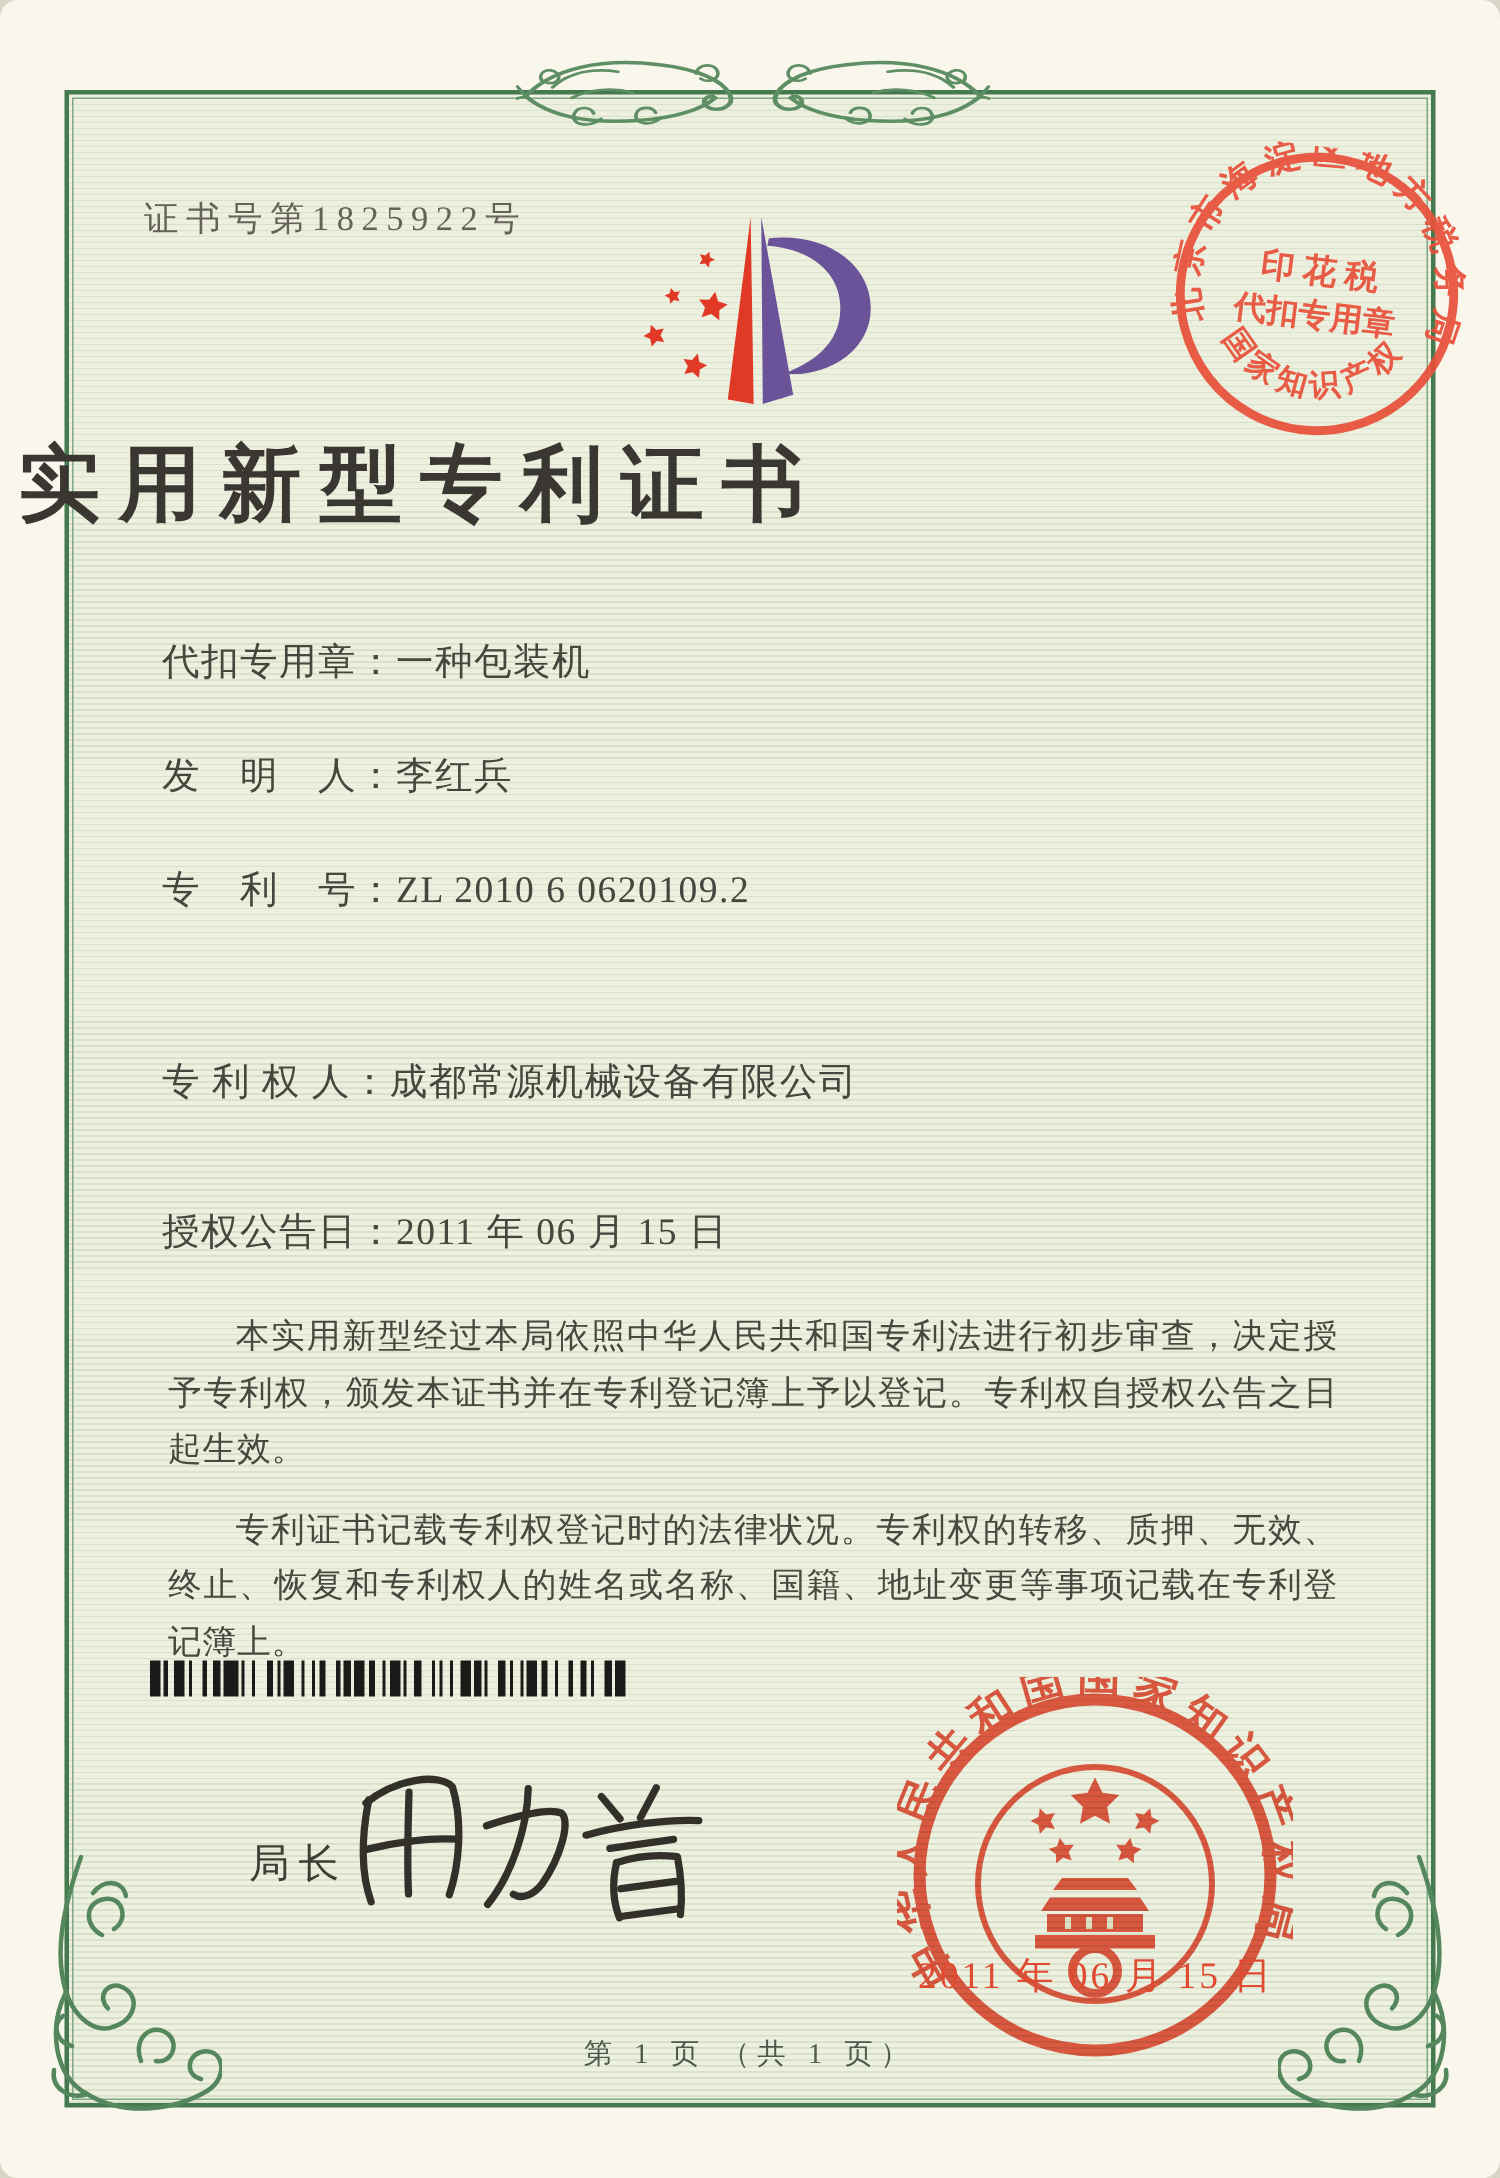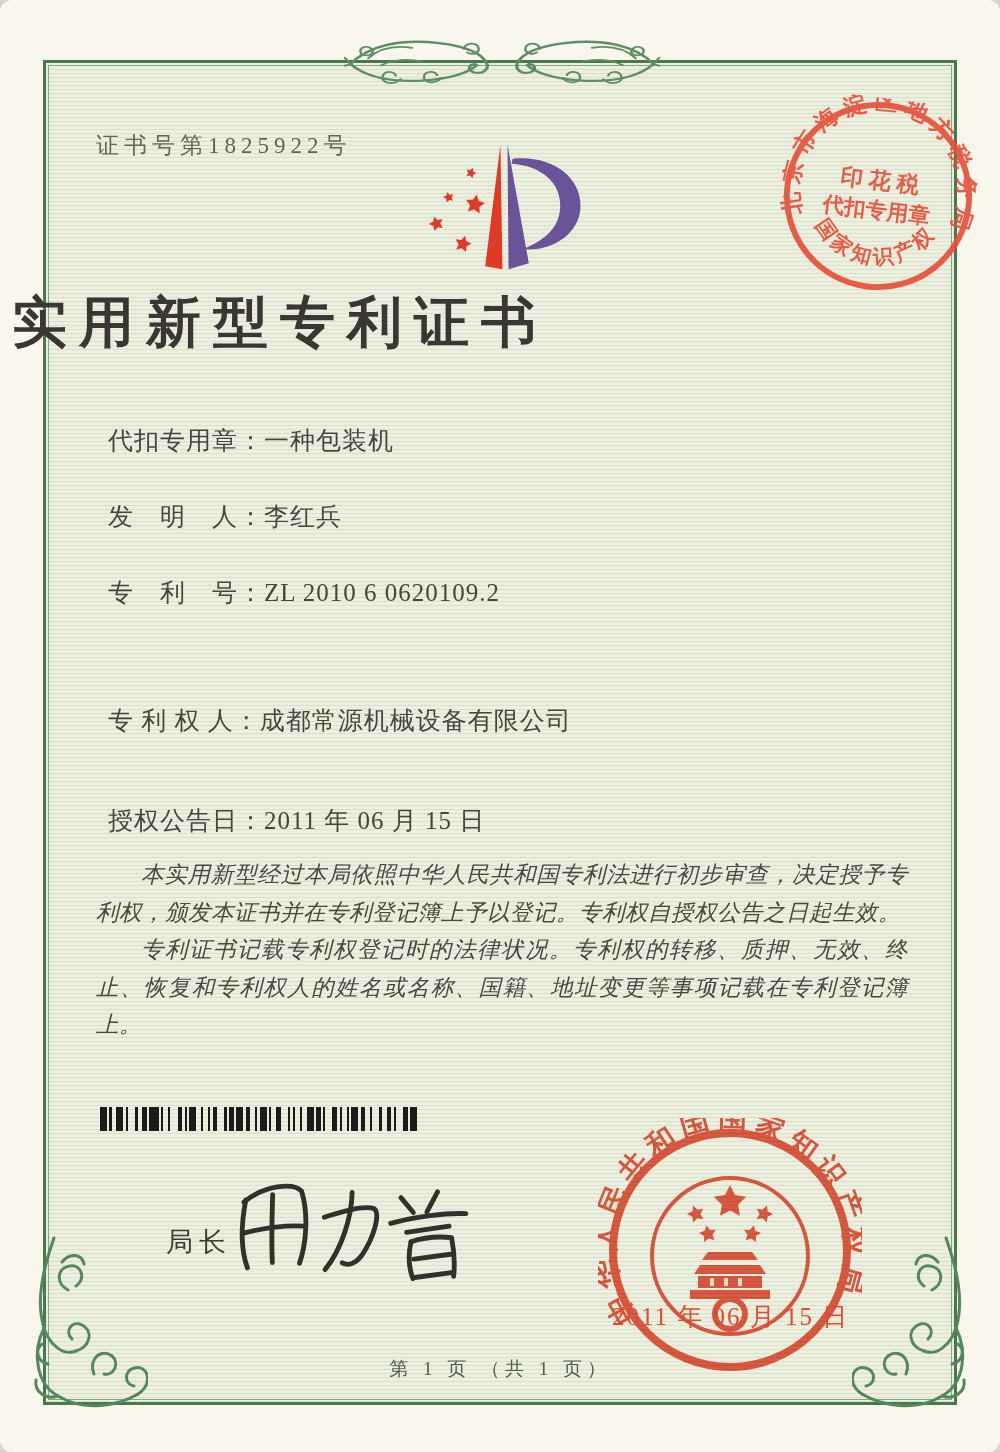--- a/index.html
+++ b/index.html
@@ -32,22 +32,22 @@
     font-size:55px; font-weight:bold; letter-spacing:12px; text-indent:12px;
     color:#3a3733;
   }
   .field{
     position:absolute; left:108px; font-size:25px; color:#47453e; letter-spacing:1px;
     white-space:pre;
   }
   .f0{top:424px}.f1{top:500px}.f2{top:576px}.f3{top:652px}.f4{top:704px}.f5{top:804px}
   .paras{position:absolute; left:96px; width:812px; top:856px;}
   .paras p{
-    margin:0; text-indent:2em; font-size:22.5px; line-height:37.6px;
-    text-align:justify; color:#49473f; letter-spacing:.5px;font-style:italic;
+    margin:16px; text-indent:2em; font-size:22.5px; line-height:37.6px;
+    text-align:justify; color:#49473f; letter-spacing:.5px;
   }
   .barcode{position:absolute; left:100px; top:1107px; width:320px; height:24px; font-size:0;}
   .barcode span{display:inline-block; height:24px; vertical-align:top;}
   .barcode .b{background:#1c1a18;}
   .sig-label{
     position:absolute; left:166px; top:1224px; font-size:27px; color:#3f3c35; letter-spacing:6px;
   }
   .sig{position:absolute; left:232px; top:1164px; width:252px; height:132px; transform:rotate(-3deg);}
   .main-seal{
     position:absolute; left:598px; top:1118px; width:264px; height:264px;

